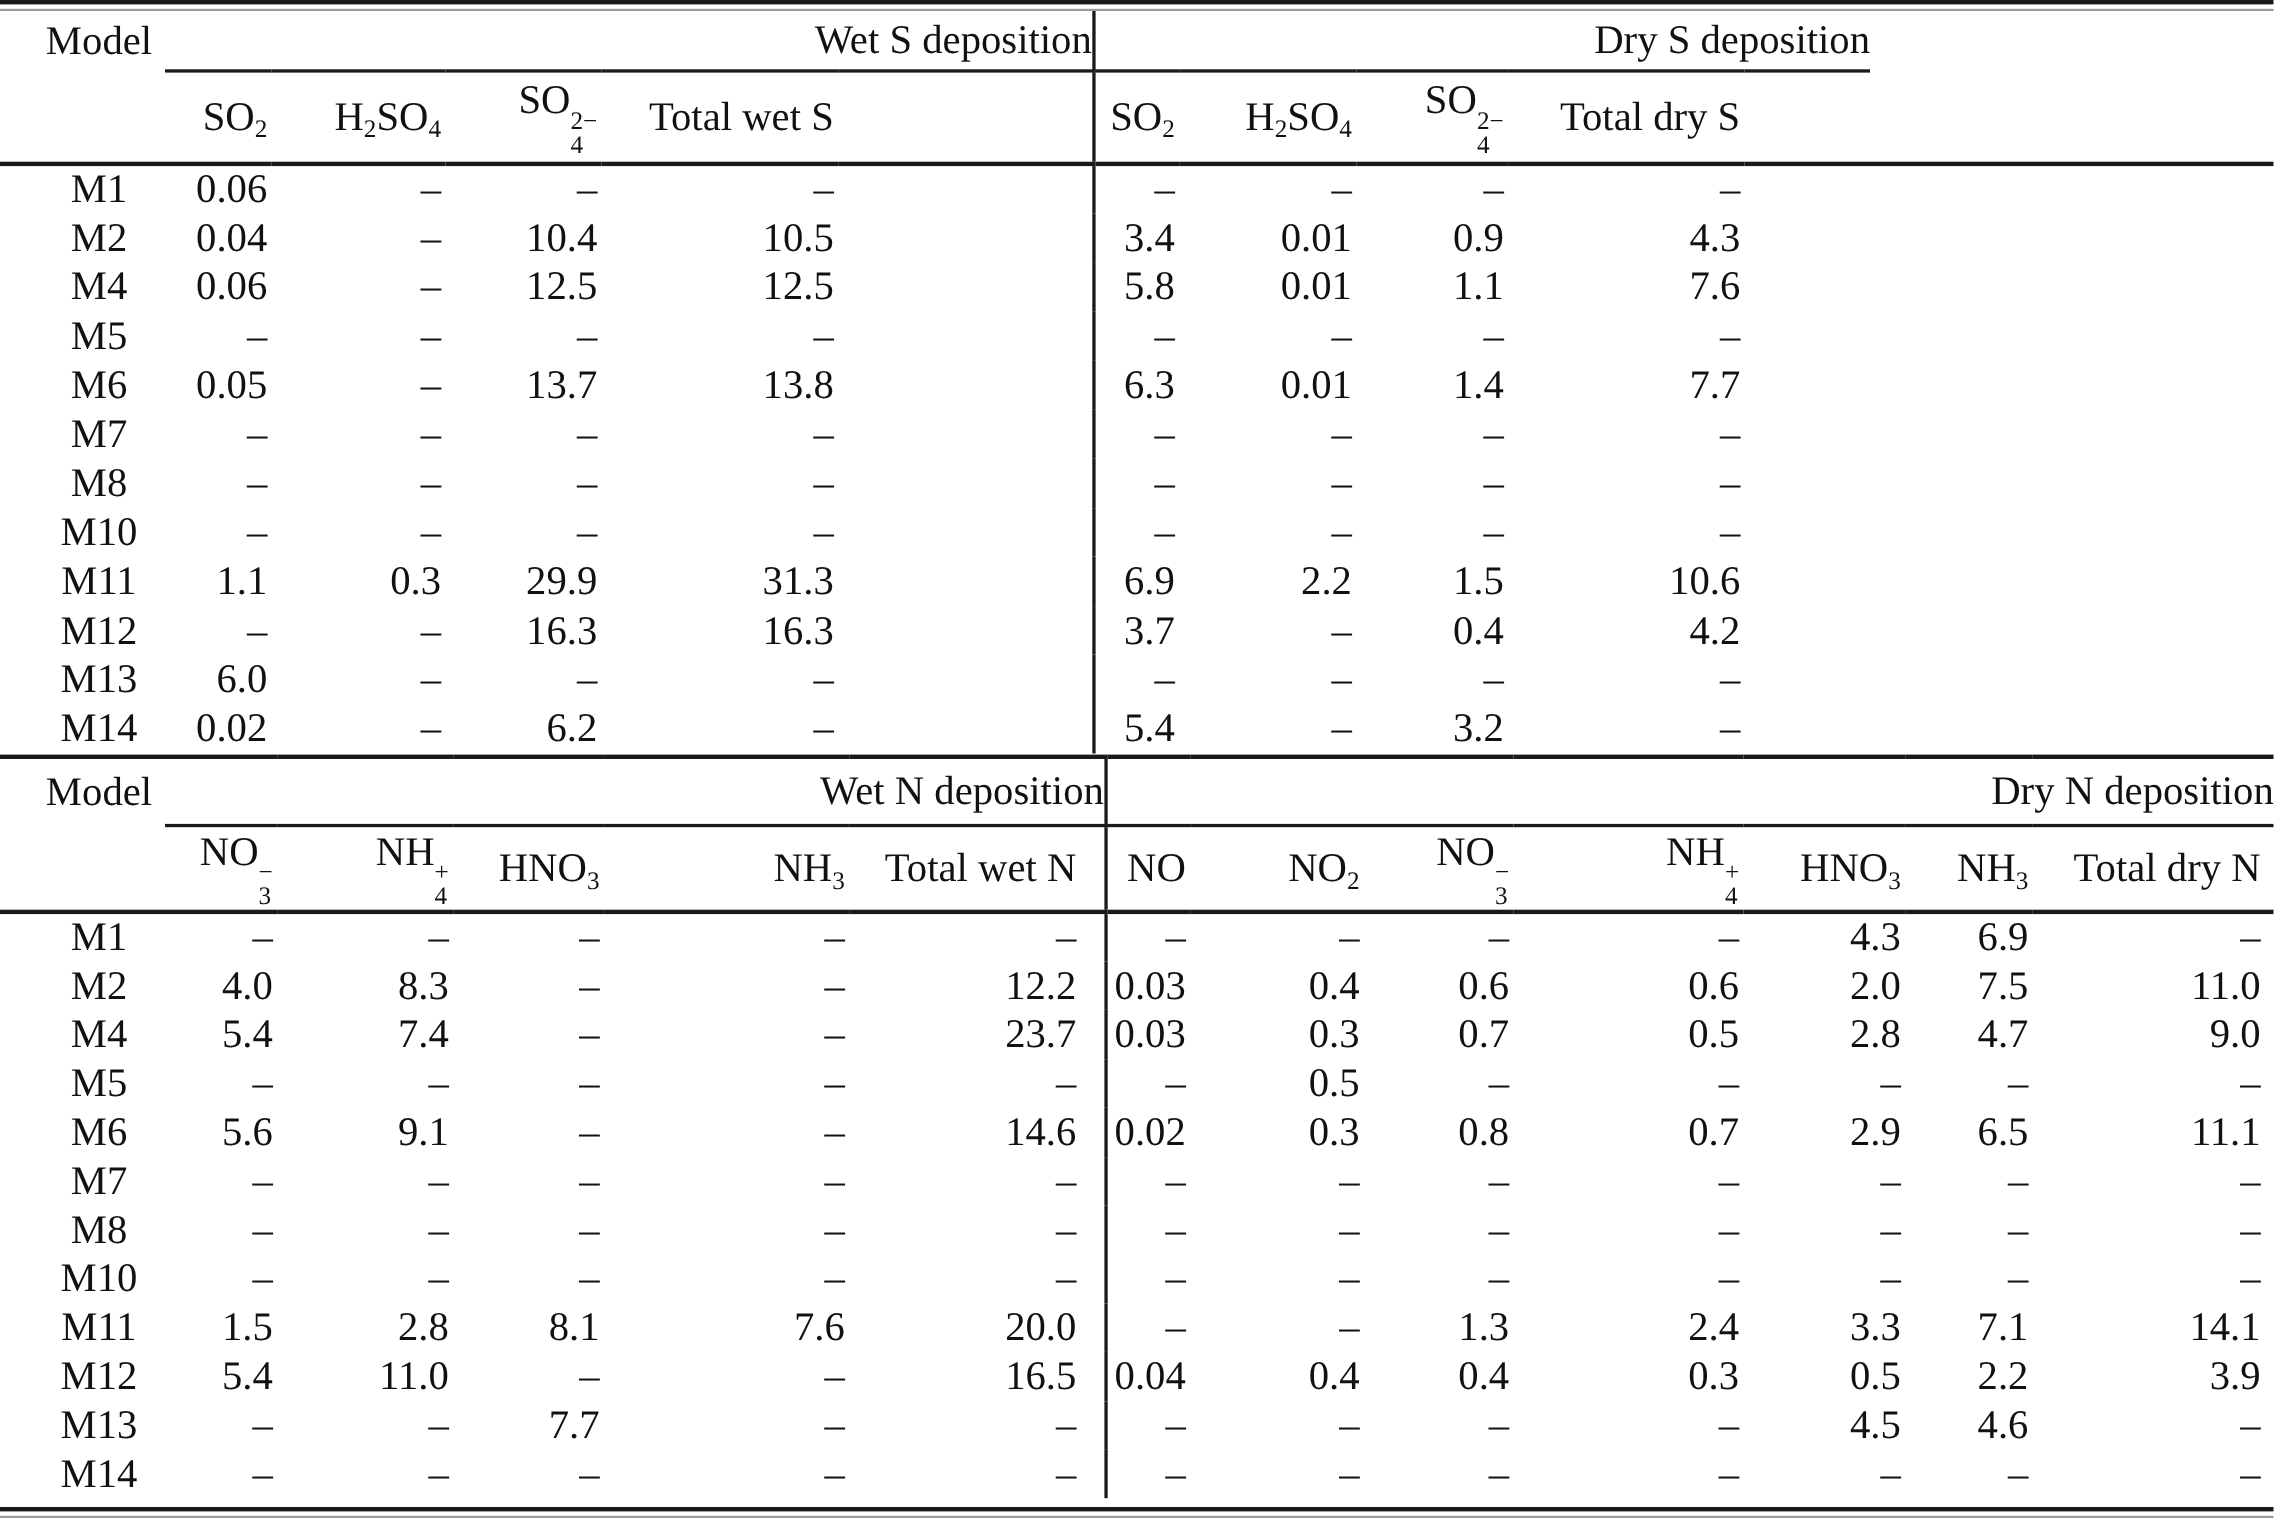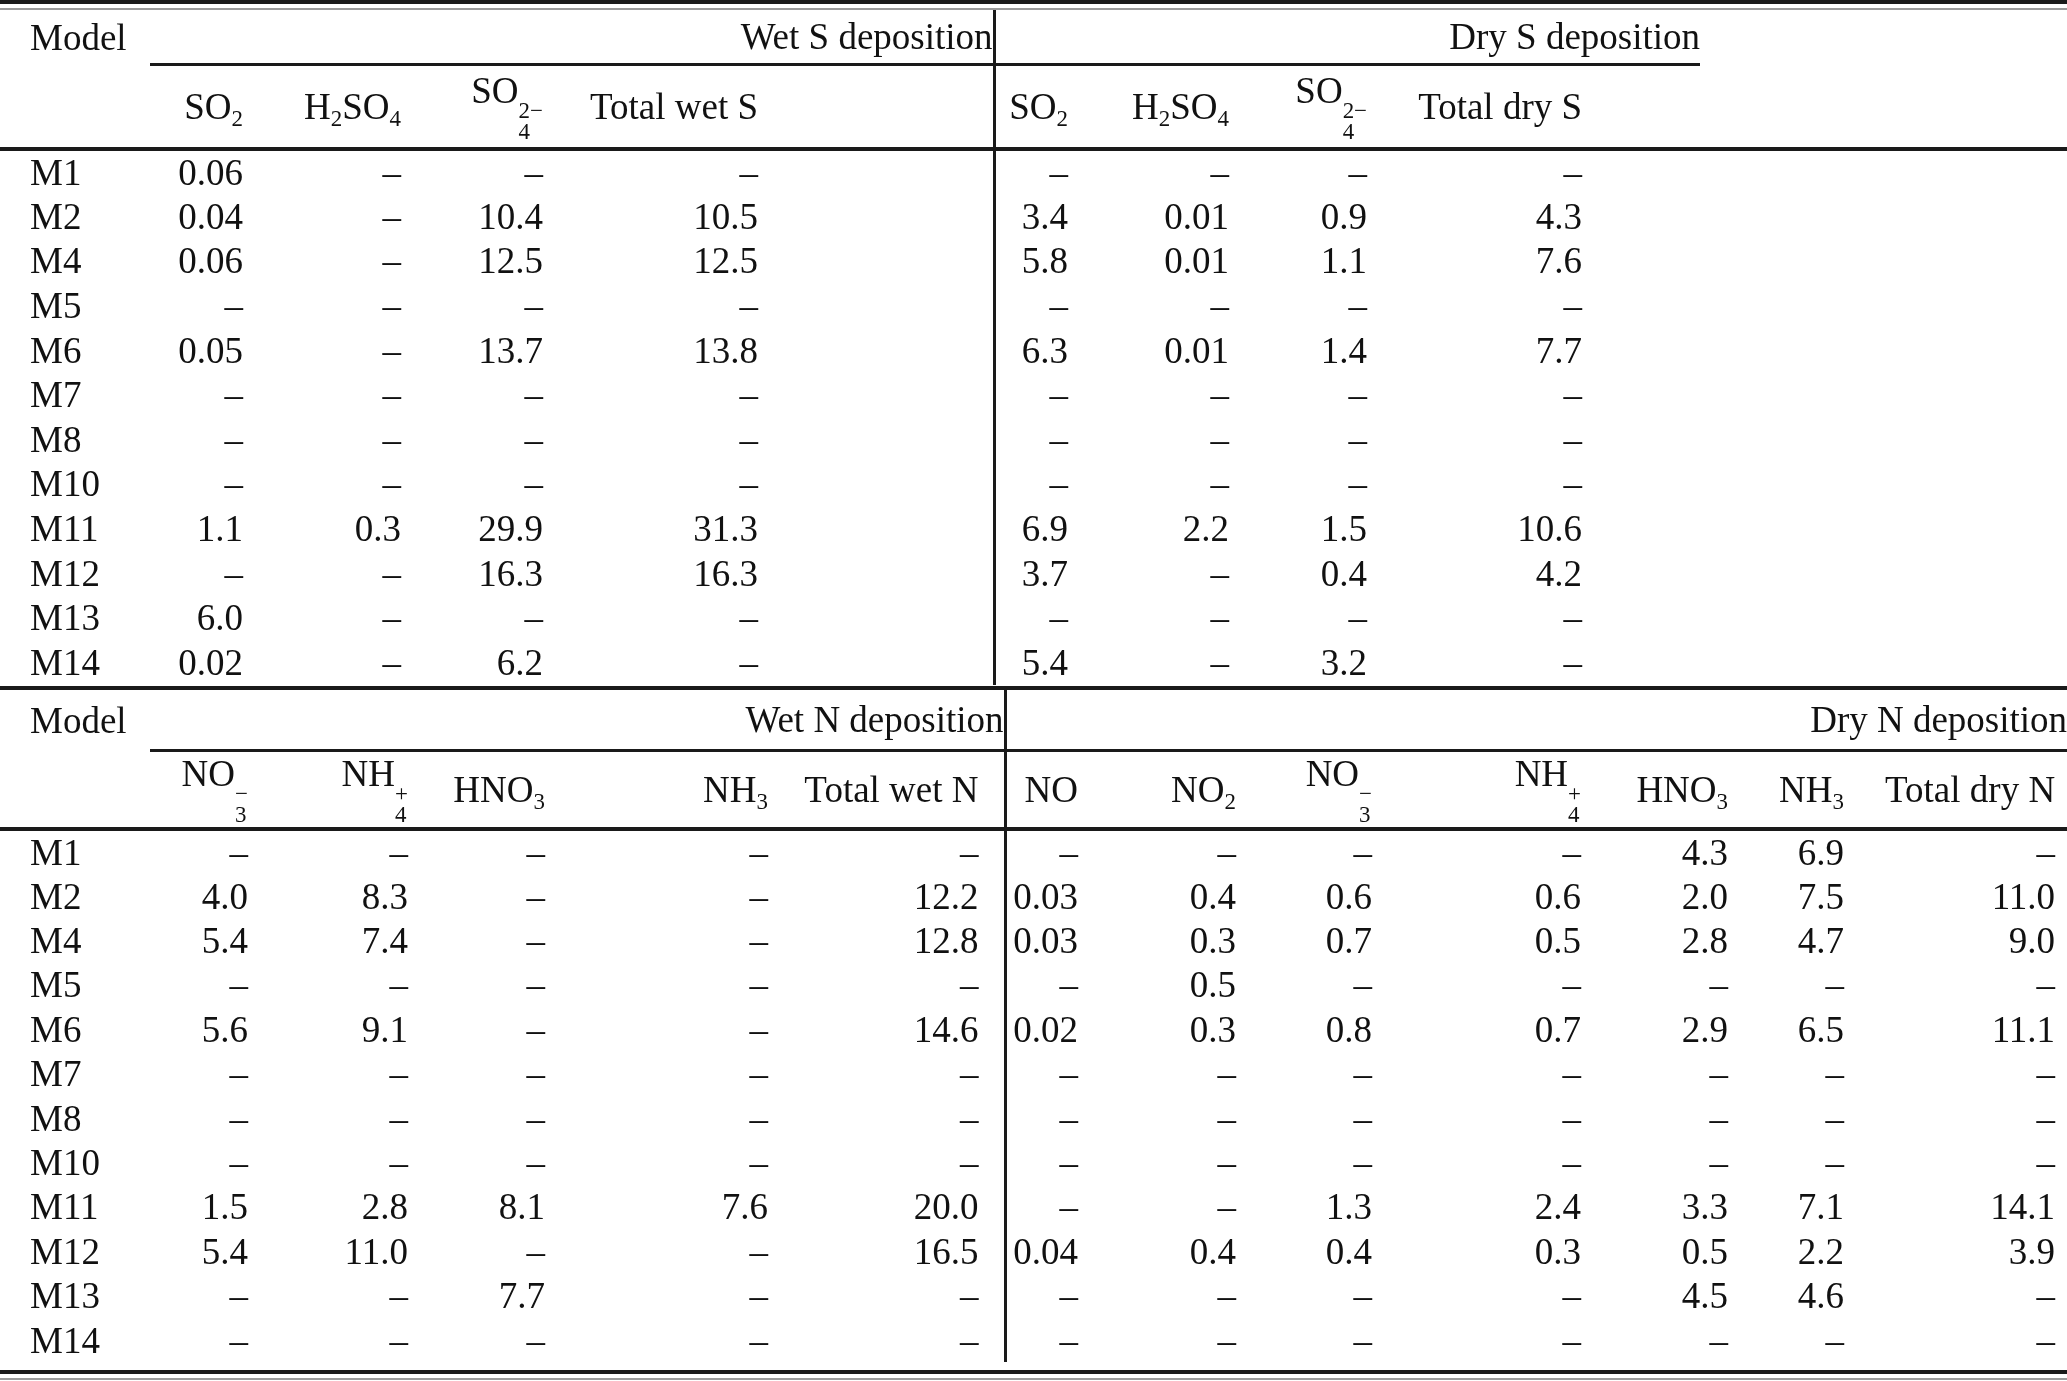--- a/index.html
+++ b/index.html
@@ -9,21 +9,21 @@
     color:#111111; font-size:37px;
   }
   table.deptable {
     position:absolute; left:0; width:2067px;
     border-collapse:collapse; table-layout:fixed;
   }
   #s-table { top:10px; }
   #n-table { top:686px; }
   th, td { font-weight:normal; padding:0; vertical-align:middle; white-space:nowrap; }
   td.num, th.colh { text-align:right; padding-right:4px; }
-  td.mod, th.mod { text-align:left; padding-left:30px; }
+  td.mod, th.mod { text-align:center; padding-left:30px; }
   th.spanner { text-align:right; }
   tr.spanrow { height:54px; }
   tr.colrow  { height:85px;margin-left:32px; }
   #n-table tr.spanrow { height:62px; }
   #n-table tr.colrow  { height:79px; }
   tr.datarow { height:44.6px; }
   #n-table tr.datarow { height:44.4px; }
   .cmid   { border-bottom:3px solid #1a1a1a; }
   .rulebot{ border-bottom:4px solid #1a1a1a; }
   .divr   { border-right:3px solid #1a1a1a; }
@@ -338,21 +338,21 @@
           <td class="num">2.0</td>
           <td class="num">7.5</td>
           <td class="num pad12">11.0</td>
         </tr>
         <tr class="datarow">
           <td class="mod">M4</td>
           <td class="num">5.4</td>
           <td class="num">7.4</td>
           <td class="num">–</td>
           <td class="num">–</td>
-          <td class="num divr pad25">12.8</td>
+          <td class="num divr pad25">23.7</td>
           <td class="num">0.03</td>
           <td class="num">0.3</td>
           <td class="num">0.7</td>
           <td class="num">0.5</td>
           <td class="num">2.8</td>
           <td class="num">4.7</td>
           <td class="num pad12">9.0</td>
         </tr>
         <tr class="datarow">
           <td class="mod">M5</td>

